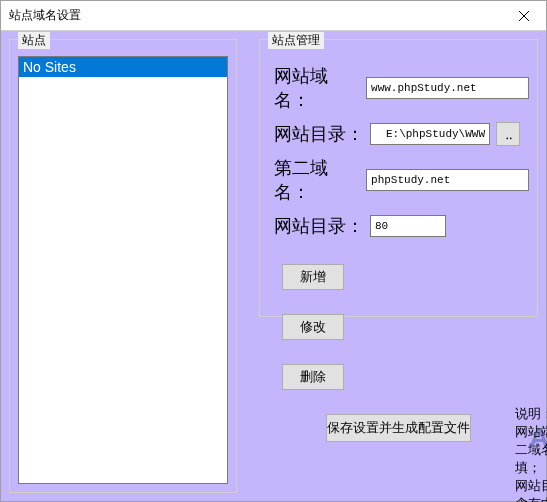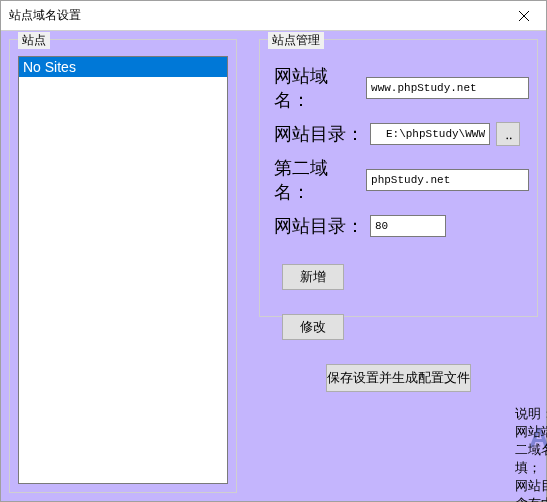--- a/index.html
+++ b/index.html
@@ -211,20 +211,21 @@
         </div>
 
         <div class="field-row">
           <span class="field-label">网站目录：</span>
           <input type="text" class="input-port" value="80" style="">
         </div>
 
         <div class="btn-row">
           <button class="btn">新增</button>
           <button class="btn">修改</button>
+          <button class="btn">删除</button>
         </div>
 
         <button class="save-btn">保存设置并生成配置文件</button>
       </div>
 
       <div class="watermark">AmgNmp.com</div>
 
       <div class="help-text">说明：
 网站端口和第二域名可不填；
 网站目录不可含有中文。

